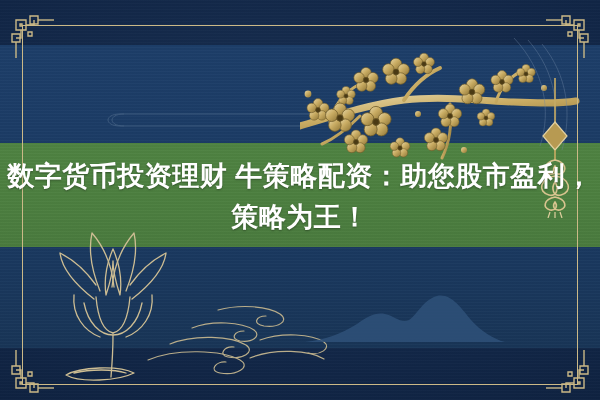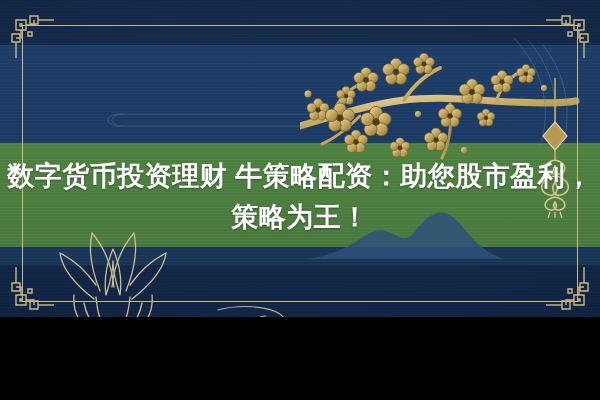--- a/index.html
+++ b/index.html
@@ -3,21 +3,21 @@
 <meta charset="utf-8">
 <style>
   html, body {
     margin: 0;
     padding: 0;
     background: #000;
   }
   #poster {
     position: relative;
     width: 600px;
-    height: 317px;
+    height: 400px;
     overflow: hidden;
     font-family: "Liberation Sans", "DejaVu Sans", sans-serif;
     background: #12294a;
   }
 
   
   .outer-bg {
     position: absolute;
     inset: 0;
     background:

